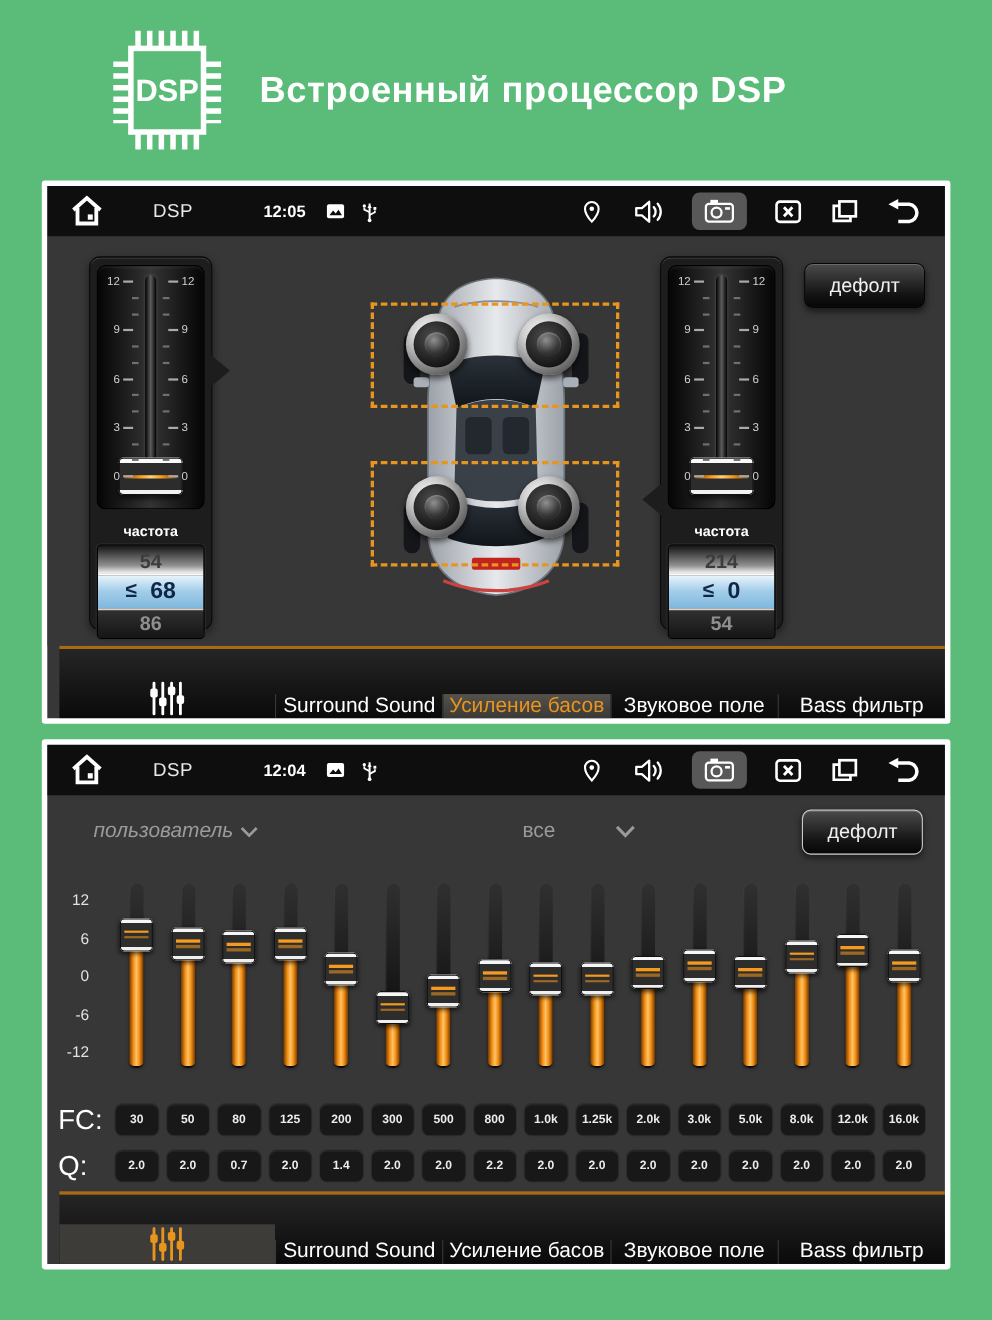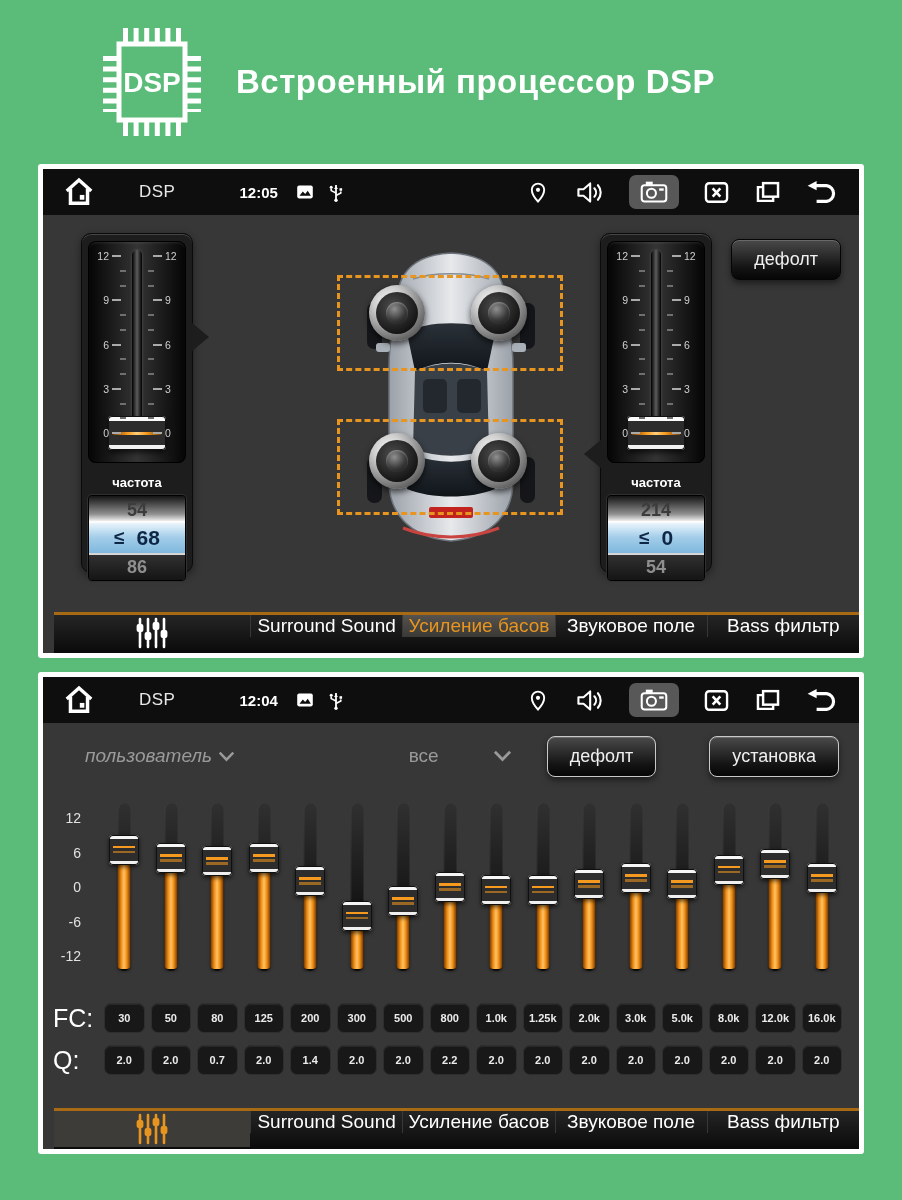--- a/index.html
+++ b/index.html
@@ -19,21 +19,21 @@
   
   .statusbar { height:46px; background:#0e0e0e; display:flex; align-items:center; padding:0 20px; flex:none; }
   .sb-ic { color:#fff; display:block; }
   .app-label { color:#e8e8e8; font-size:17px; margin-left:44px; letter-spacing:.5px; }
   .sb-time { color:#fff; font-size:15px; font-weight:bold; margin-left:64px; }
   .sb-small { margin-left:16px; }
   .sb-right { margin-left:auto; display:flex; align-items:center; gap:24px; }
   .cam-hl { background:#585858; border-radius:7px; padding:5px 11px; }
 
   
-  .tabbar { height:41px; flex:none; margin-top:auto; display:flex; align-items:flex-start;
+  .tabbar { height:66px; flex:none; margin-top:auto; display:flex; align-items:flex-end;
             background:linear-gradient(180deg,#252525,#0a0a0a); border-top:3px solid #a96a14;margin-left:11px; }
   .tabicon { width:196px; display:flex; align-items:center; justify-content:center; color:#fff; }
   .tabicon.active { background:#3e3c39; color:#e8951f; }
   .tab { flex:1; display:flex; align-items:center; justify-content:center; color:#fff;
          font-size:19px; border-left:1px solid #383838; cursor:default; white-space:nowrap; }
   .tab.active { background:linear-gradient(180deg,#56524d,#3a3936); color:#e8951f; }
 
   
   .content1 { position:relative; flex:1; background:#373737; }
 
@@ -509,21 +509,20 @@
           </svg>
       </div>
       <div class="dd dd-channel">
         <span>все</span>
         <svg class="chev" width="19" height="12" style="color:#9a9a9a">
             <use href="#ic-chev"></use>
           </svg>
       </div>
       <div class="ctrl-buttons">
         <span class="btn lightline">дефолт</span>
-        <span class="btn lightline">установка</span>
       </div>
     </div>
 
     <div class="eq-area">
       <div class="eq-gutter">
           <span class="eq-scale-num" style="top:15px">12</span>
           <span class="eq-scale-num" style="top:49.5px">6</span>
           <span class="eq-scale-num" style="top:84px">0</span>
           <span class="eq-scale-num" style="top:118.5px">-6</span>
           <span class="eq-scale-num" style="top:153px">-12</span>

